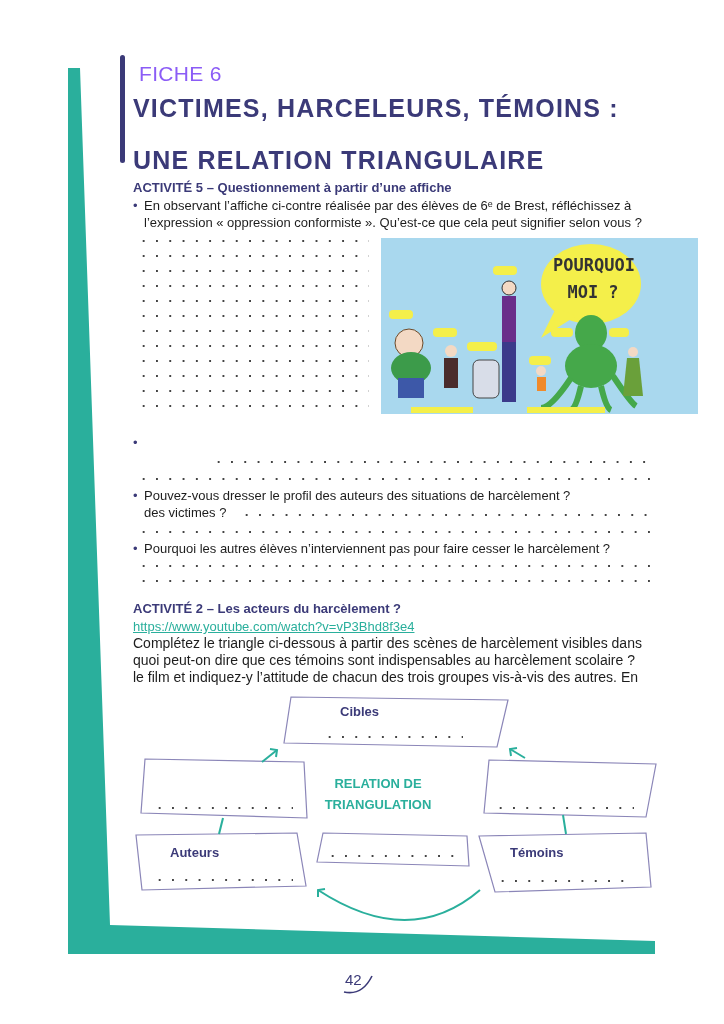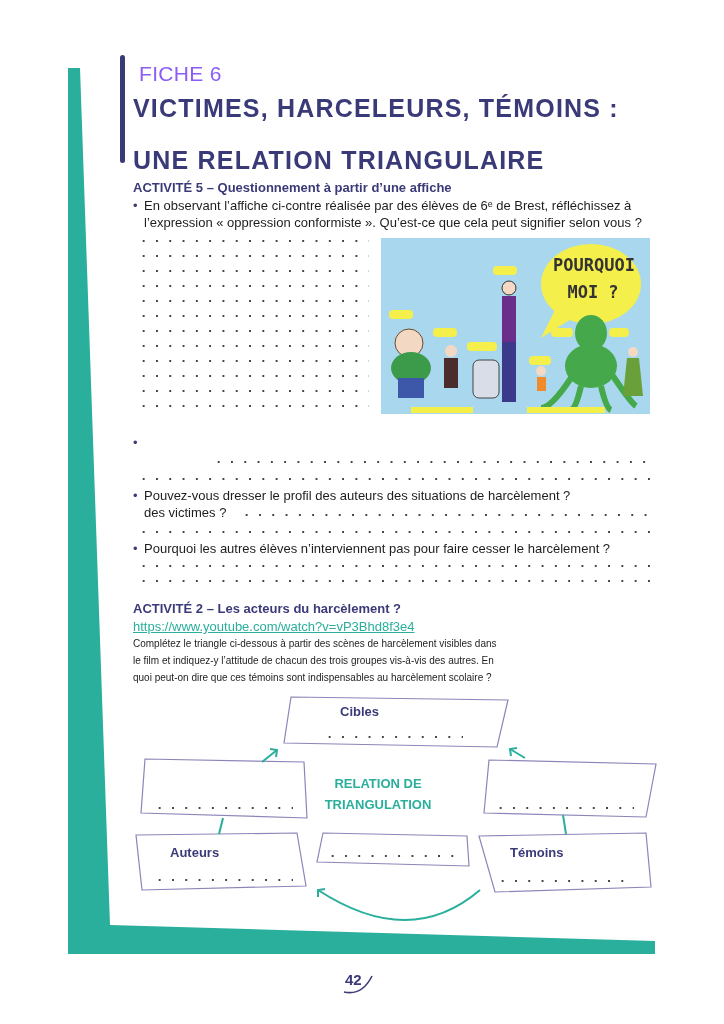--- a/index.html
+++ b/index.html
@@ -3,31 +3,31 @@
 <meta charset="utf-8">
 <style>
   html,body{margin:0;padding:0;background:#fff;}
   body{width:724px;height:1024px;position:relative;overflow:hidden;font-family:"Liberation Sans",sans-serif;color:#2b2a57;}
   .abs{position:absolute;}
   #frame{position:absolute;left:0;top:0;}
   .title-bar{position:absolute;left:120px;top:55px;width:5px;height:108px;background:#3b3a78;border-radius:3px;}
   .fiche{position:absolute;left:133px;top:62px;font-size:21px;color:#8b5cf6;letter-spacing:0.3px;margin-left:6px;}
   .htitle{position:absolute;left:133px;font-size:25px;font-weight:bold;color:#3b3a78;letter-spacing:1.2px;white-space:nowrap;}
   .act-title{position:absolute;left:133px;font-size:13px;font-weight:bold;color:#3b3a78;white-space:nowrap;}
-  .para{position:absolute;left:133px;font-size:10px;line-height:17px;color:#1d1d1d;}
+  .para{position:absolute;left:133px;font-size:14px;line-height:17px;color:#1d1d1d;}
   .bullet{position:absolute;left:133px;font-size:13px;line-height:17px;color:#1d1d1d;}
   .bullet .dot{position:absolute;left:0;top:0;color:#3b3a78;}
   .bullet .txt{display:block;padding-left:11px;}
   .dotline{position:absolute;height:2px;background-image:radial-gradient(circle,#444 0.8px,transparent 1.2px);background-size:13.3px 2px;background-repeat:repeat-x;}
-  .poster{position:absolute;left:381px;top:238px;width:269px;height:176px;background:#a9d8ee;overflow:hidden;}
+  .poster{position:absolute;left:381px;top:238px;width:269px;height:176px;background:#a9d8ee;overflow:hidden;padding-left:48px;}
   .bubble{position:absolute;background:#f4ef4a;border-radius:50%;}
   .link{position:absolute;left:133px;top:619px;font-size:13px;color:#2aaf9c;text-decoration:underline;}
   .box-label{position:absolute;font-size:13px;font-weight:bold;color:#3b3a78;text-align:left;}
   .rel{position:absolute;left:318px;width:120px;text-align:center;font-size:13px;font-weight:bold;color:#2aaf9c;line-height:21px;}
-  .pagenum{position:absolute;left:345px;top:971px;font-size:15px;font-weight:bold;color:#3b3a78;}
+  .pagenum{position:absolute;left:345px;top:971px;font-size:15px;font-weight:normal;color:#3b3a78;}
 </style>
 </head>
 <body>
 
 <svg id="frame" width="724" height="1024" viewBox="0 0 724 1024">
   <polygon points="68,68 80,68 110,925 655,941 655,954 68,954" fill="#2aaf9c"></polygon>
 </svg>
 
 <div class="title-bar"></div>
 <div class="fiche">FICHE 6</div>
@@ -122,22 +122,22 @@
 </div>
 <div class="dotline" style="left:137px;top:565px;width:515px;"></div>
 <div class="dotline" style="left:137px;top:580px;width:515px;"></div>
 
 <div class="act-title" style="top:601px;">
   <span>ACTIVITÉ 2 – </span><span>Les acteurs du harcèlement ?</span>
 </div>
 <a class="link">https://www.youtube.com/watch?v=vP3Bhd8f3e4</a>
 <div class="para" style="top:635px;width:530px;">
   <div>Complétez le triangle ci-dessous à partir des scènes de harcèlement visibles dans</div>
+  <div>quoi peut-on dire que ces témoins sont indispensables au harcèlement scolaire ?</div>
   <div>le film et indiquez-y l’attitude de chacun des trois groupes vis-à-vis des autres. En</div>
-  <div>quoi peut-on dire que ces témoins sont indispensables au harcèlement scolaire ?</div>
 </div>
 
 <svg class="abs" style="left:0;top:0;" width="724" height="1024">
   <g fill="none" stroke="#8b86b8" stroke-width="1.2">
 
     <polygon points="291,697 508,700 497,747 284,743"></polygon>
 
     <polygon points="145,759 304,762 307,818 141,813"></polygon>
 
     <polygon points="136,835 297,833 306,886 142,890"></polygon>

